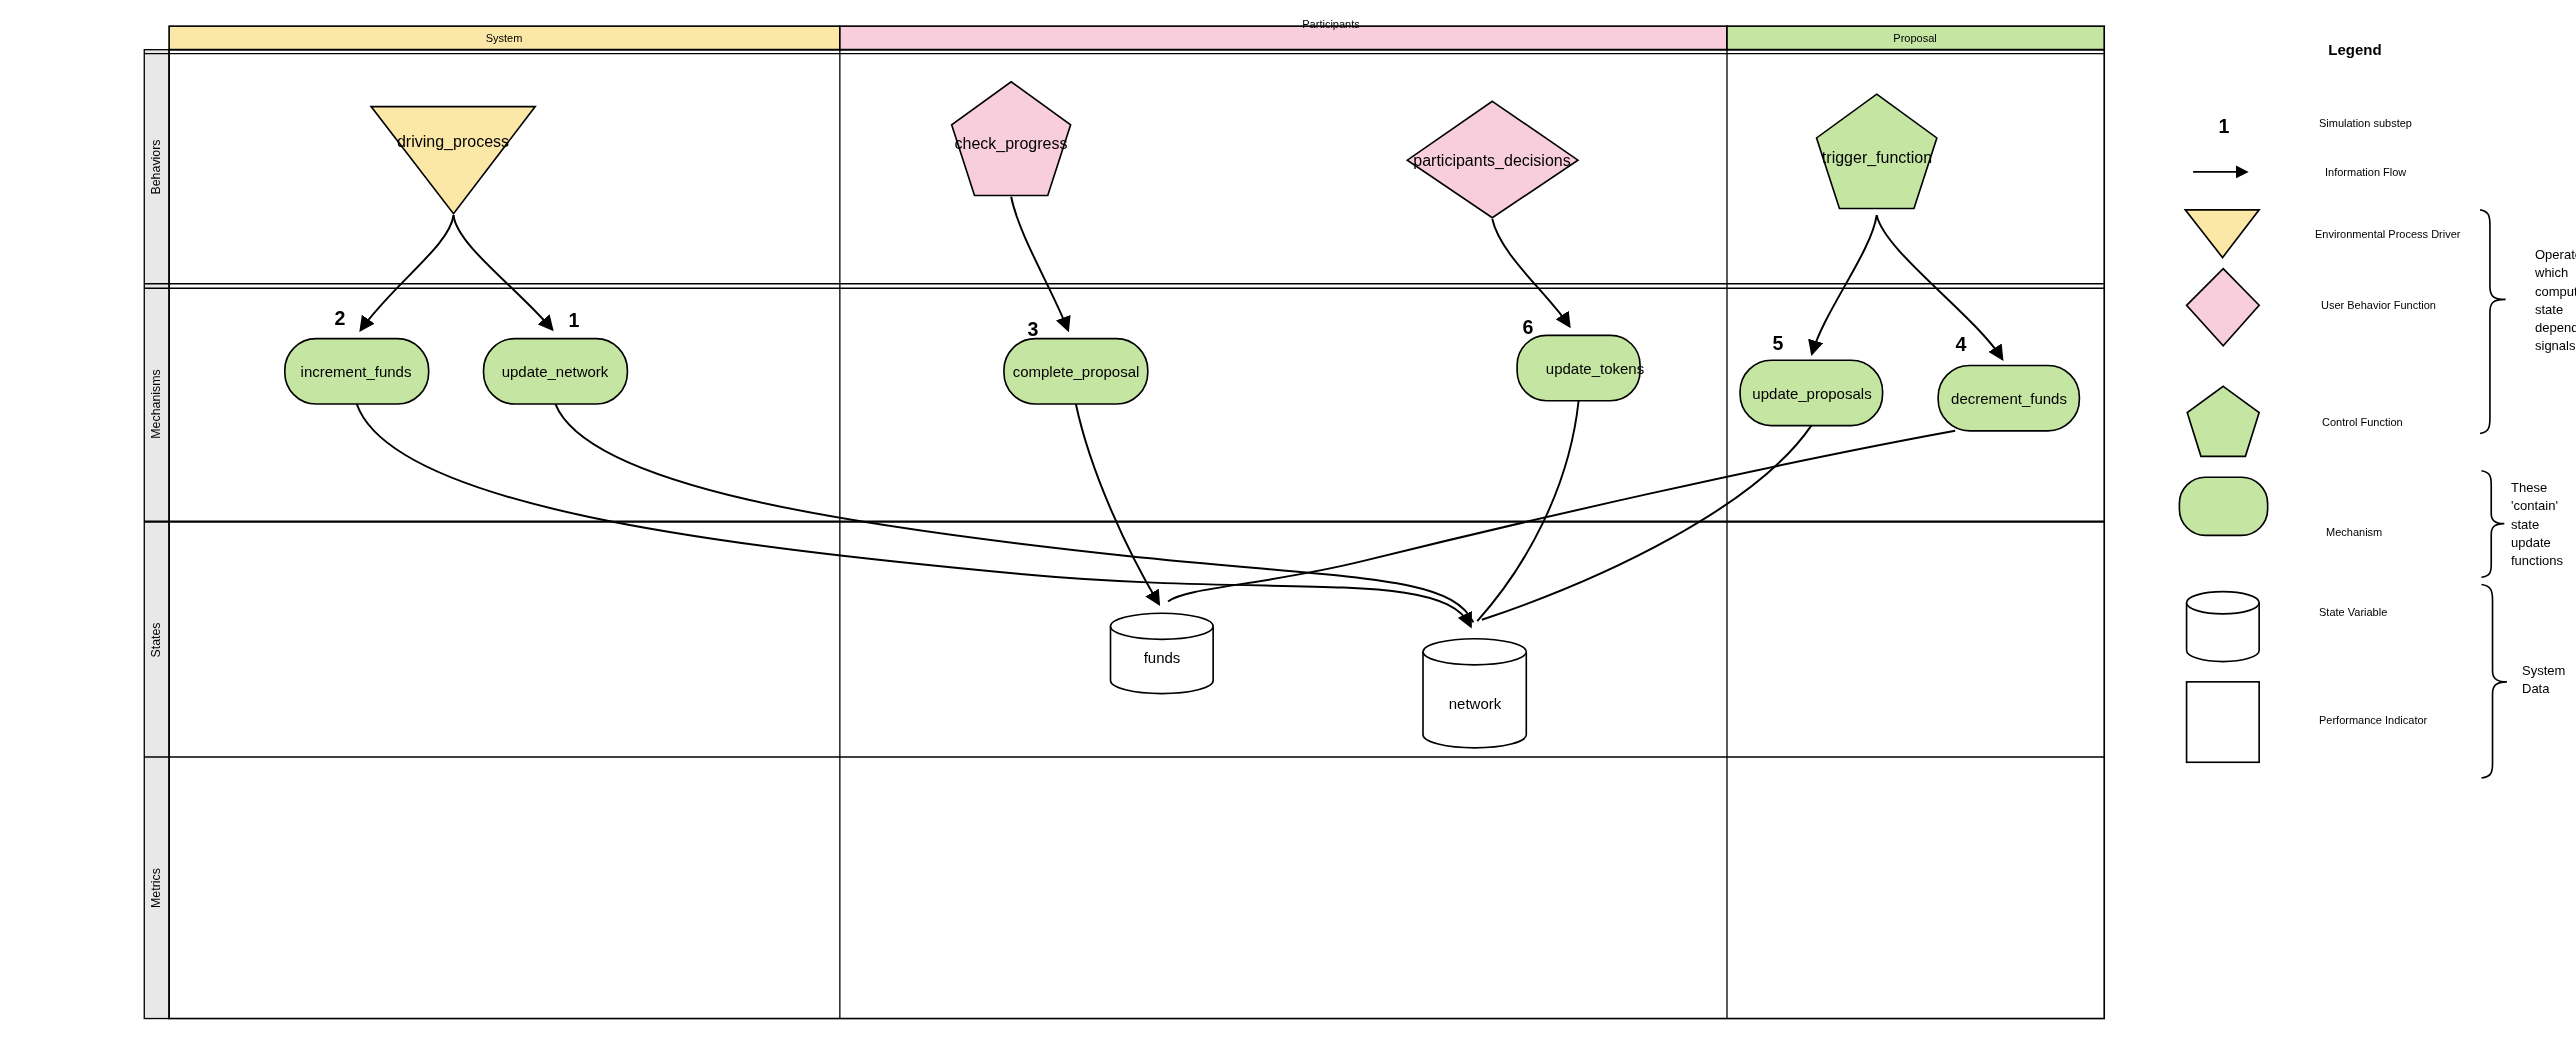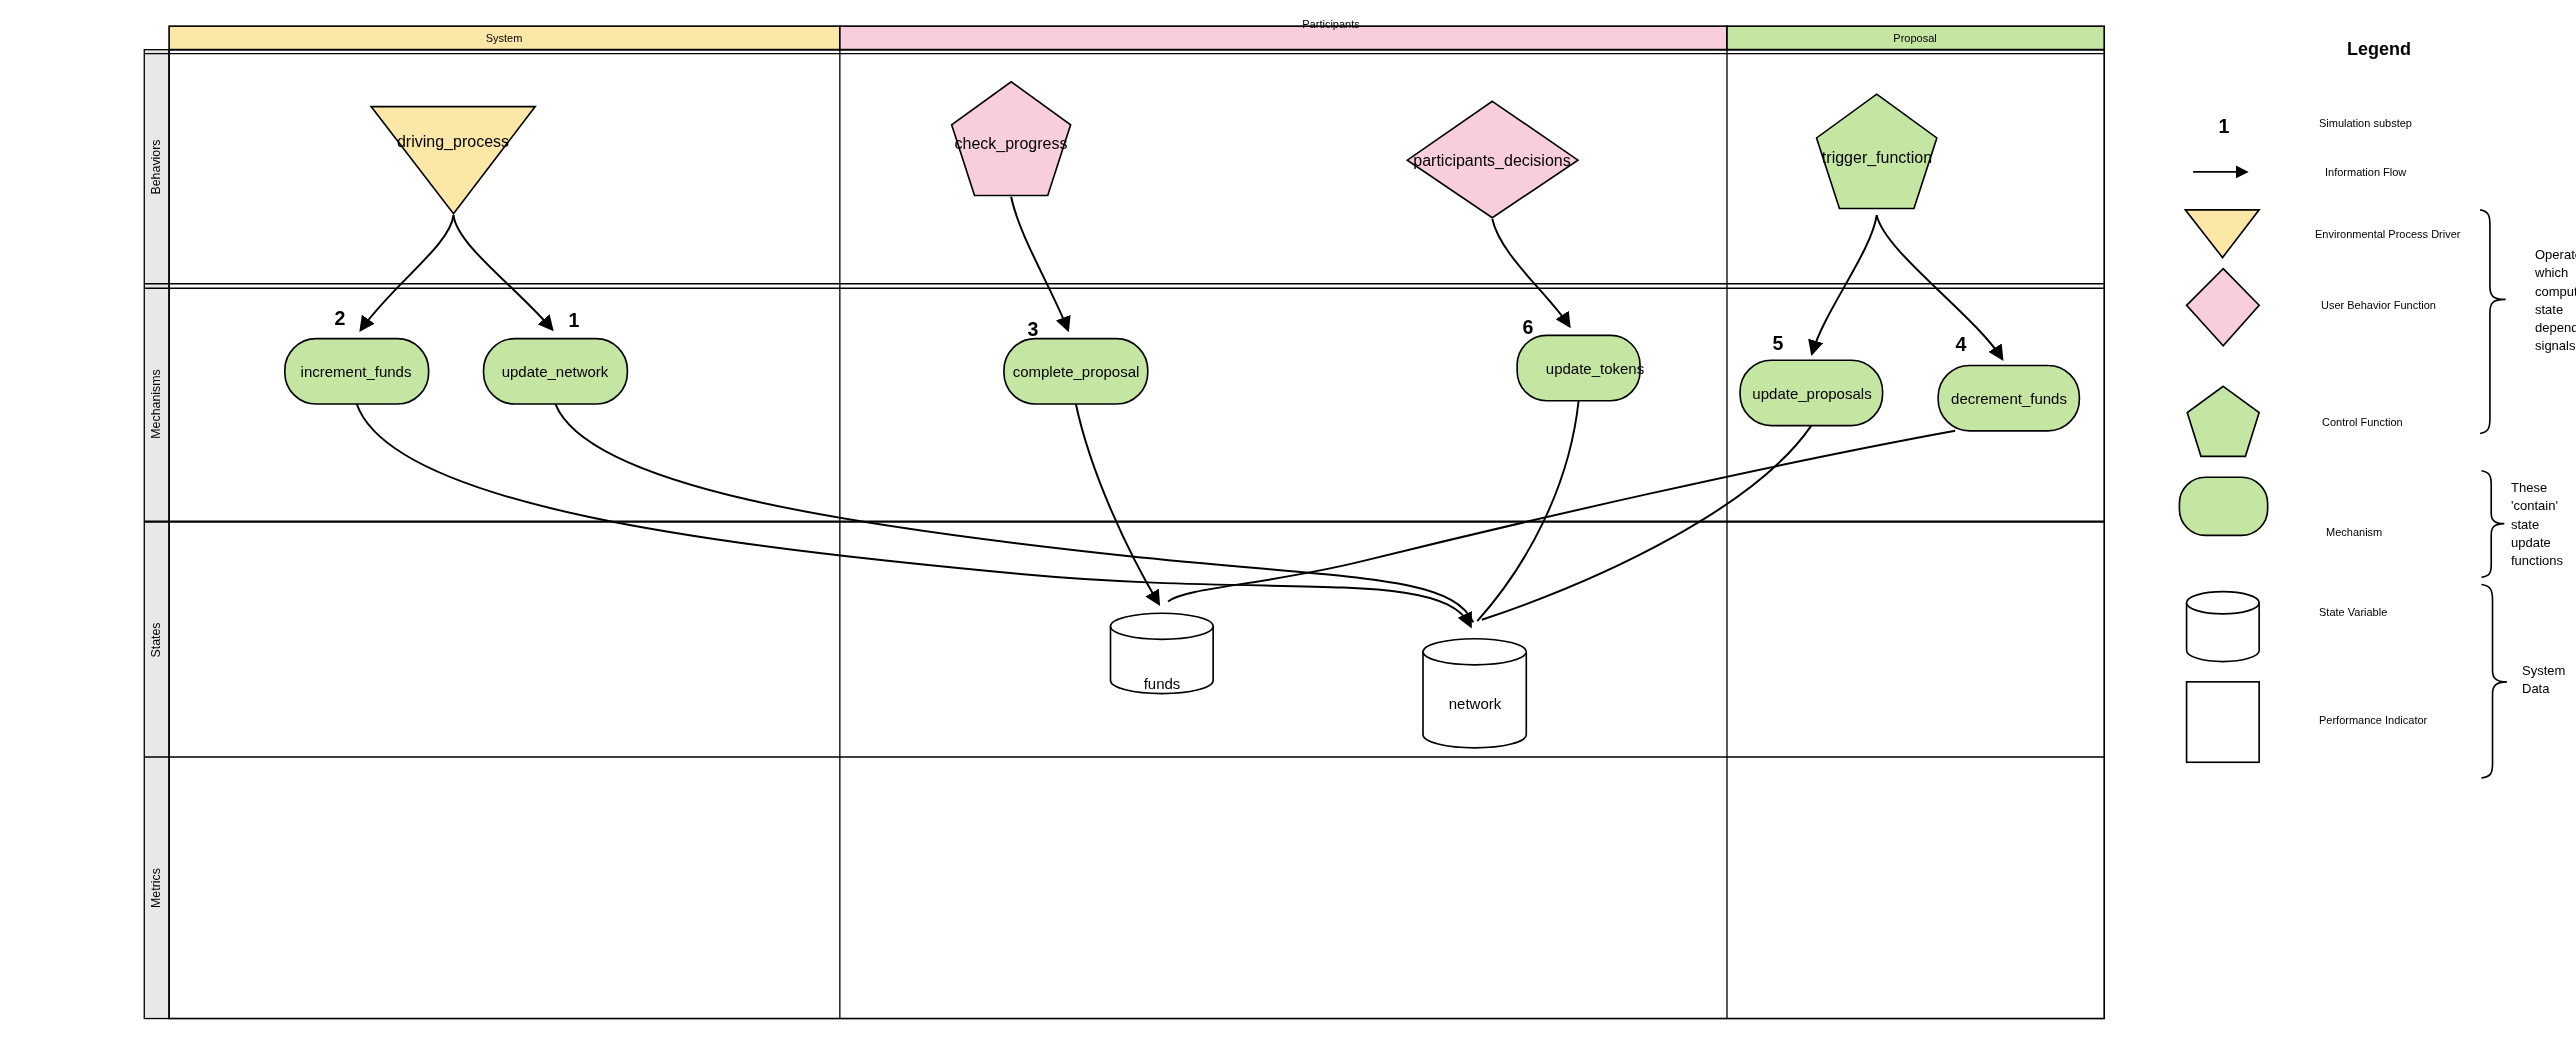--- a/index.html
+++ b/index.html
@@ -5,21 +5,21 @@
   html,body{margin:0;padding:0;background:#ffffff;}
   #canvas{position:relative;width:2576px;height:1046px;background:#ffffff;overflow:hidden;
           font-family:"Liberation Sans", sans-serif;color:#000;}
   svg{position:absolute;left:0;top:0;}
   .node-label{position:absolute;transform:translate(-50%,-50%);font-size:16px;white-space:nowrap;text-align:center;}
   .small-label{font-size:15px;}
   .substep{position:absolute;transform:translate(-50%,-50%);font-size:19.6px;font-weight:bold;}
   .col-header{position:absolute;transform:translate(-50%,-50%);font-size:11px;white-space:nowrap;}
   .lane-label{position:absolute;transform:translate(-50%,-50%) rotate(180deg);writing-mode:vertical-rl;
               font-size:12.4px;white-space:nowrap;}
-  .legend-title{position:absolute;transform:translate(-50%,-50%);font-size:18px;font-weight:bold;white-space:nowrap;margin-left:24px;}
+  .legend-title{position:absolute;transform:translate(-50%,-50%);font-size:15px;font-weight:bold;white-space:nowrap;}
   .legend-label{position:absolute;transform:translateY(-50%);font-size:11px;white-space:nowrap;}
   .legend-num{position:absolute;transform:translate(-50%,-50%);font-size:19.6px;font-weight:bold;}
   .annot{position:absolute;font-size:13px;line-height:18.3px;white-space:nowrap;}
 </style>
 </head>
 <body>
 
 <div id="canvas">
 
   <svg width="2576" height="1046" viewBox="0 0 3939 1600">
@@ -121,21 +121,21 @@
   <div class="node-label small-label" style="left:1812px;top:393px;">update_proposals</div>
   <div class="node-label small-label" style="left:2009px;top:398px;">decrement_funds</div>
 
   <div class="substep" style="left:340px;top:318px;">2</div>
   <div class="substep" style="left:574px;top:320px;">1</div>
   <div class="substep" style="left:1033px;top:329px;">3</div>
   <div class="substep" style="left:1528px;top:327px;">6</div>
   <div class="substep" style="left:1778px;top:343px;">5</div>
   <div class="substep" style="left:1961px;top:344px;">4</div>
 
-  <div class="node-label small-label" style="left:1162px;top:683px;">funds</div>
+  <div class="node-label small-label" style="left:1162px;top:657px;">funds</div>
   <div class="node-label small-label" style="left:1475px;top:703px;">network</div>
 
   <div class="legend-title" style="left:2355px;top:49px;">Legend</div>
   <div class="legend-num" style="left:2224px;top:126px;">1</div>
   <div class="legend-label" style="left:2319px;top:123px;">Simulation substep</div>
   <div class="legend-label" style="left:2325px;top:172px;">Information Flow</div>
   <div class="legend-label" style="left:2315px;top:234px;">Environmental Process Driver</div>
   <div class="legend-label" style="left:2321px;top:305px;">User Behavior Function</div>
   <div class="legend-label" style="left:2322px;top:422px;">Control Function</div>
   <div class="legend-label" style="left:2326px;top:532px;">Mechanism</div>

